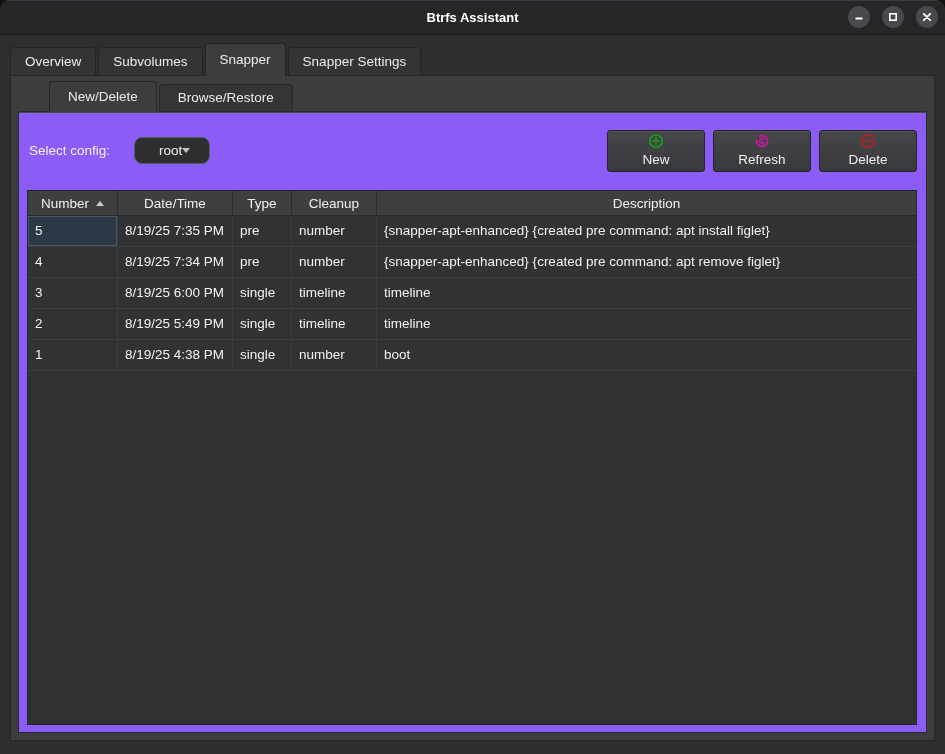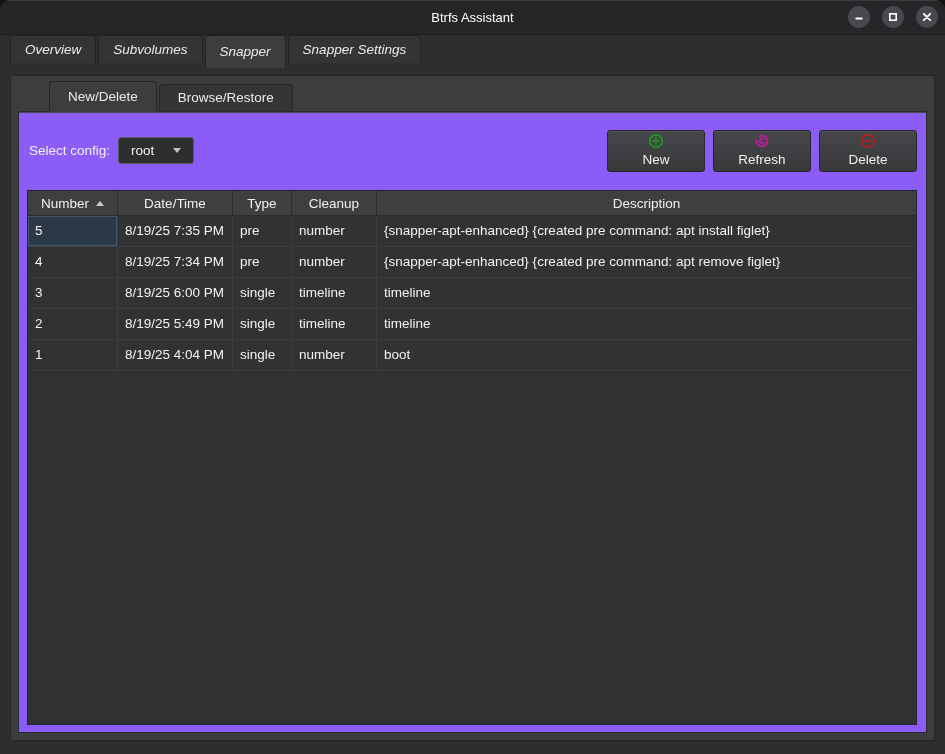--- a/index.html
+++ b/index.html
@@ -5,29 +5,29 @@
   html,body{margin:0;padding:0;background:#121212;}
   .stage{position:relative;width:945px;height:754px;overflow:hidden;
          font-family:"Liberation Sans", sans-serif;color:#f0f0f0;
          -webkit-font-smoothing:antialiased;}
   .window{position:absolute;inset:0;background:#2c2e30;border-radius:10px 10px 0 0;overflow:hidden;}
 
   
   .titlebar{position:relative;height:35px;background:#242628;
             box-shadow:inset 0 1px 0 #3a3c3f, inset 0 -1px 0 #1c1d1f;}
   .title{position:absolute;left:0;right:0;top:0;height:36px;line-height:35px;
-         text-align:center;font-size:13px;font-weight:400;color:#ffffff;}
+         text-align:center;font-size:13px;font-weight:700;color:#ffffff;}
   .win-controls{position:absolute;right:7px;top:6px;display:flex;gap:12px;}
   .winbtn{width:22px;height:22px;border-radius:50%;background:#47494d;border:none;
           display:flex;align-items:center;justify-content:center;padding:0;cursor:pointer;color:#fff;}
   .winbtn svg{display:block;}
 
   
   .main-tabs{position:absolute;top:35px;left:10px;right:10px;height:40px;
-             display:flex;align-items:flex-start;font-style:italic;}
+             display:flex;align-items:flex-end;}
   .tab{height:27px;line-height:27px;padding:0 14px;background:#323436;
        border:1px solid #222426;border-bottom:none;border-radius:4px 4px 0 0;
        font-size:13.5px;color:#ebebeb;margin-right:2px;cursor:pointer;position:relative;}
   .tab.active{height:32px;line-height:32px;background:#3b3d3f;z-index:3;
               margin-bottom:-1px;}
 
   
   .outer-pane{position:absolute;left:10px;right:10px;top:75px;bottom:13px;
               background:#3b3d3f;border:1px solid #252729;box-sizing:border-box;z-index:2;}
 
@@ -40,23 +40,23 @@
 
   
   .inner-pane{position:absolute;left:7px;right:7px;top:35px;bottom:7px;
               background:#8b5cf6;border:1px solid #292b2d;box-sizing:border-box;z-index:2;
               box-shadow:inset 0 1px 0 #47494b;}
 
   
   .toolbar{position:absolute;top:17px;left:10px;right:9px;height:43px;
            display:flex;align-items:center;}
   .cfg-label{font-size:13.5px;color:#f0f0f0;}
-  .combo{margin-left:8px;width:76px;height:27px;box-sizing:border-box;
-         background:#2c2e30;border:1px solid #595b5e;border-radius:3px;
-         display:flex;align-items:center;padding:0 12px;cursor:pointer;font-size:13.5px;}
+  .combo{margin-left:24px;width:76px;height:27px;box-sizing:border-box;
+         background:#2c2e30;border:1px solid #595b5e;border-radius:8px;
+         display:flex;align-items:center;padding:0 24px;cursor:pointer;font-size:13.5px;}
   .combo .caret{margin-left:auto;width:0;height:0;border-left:4px solid transparent;
                 border-right:4px solid transparent;border-top:5px solid #c3c3c3;}
   .btn-group{margin-left:auto;display:flex;gap:8px;}
   .pushbtn{width:98px;height:42px;box-sizing:border-box;border:1px solid #242527;border-radius:3px;
            background:linear-gradient(#45474a,#37393b);
            box-shadow:inset 0 1px 0 rgba(255,255,255,.07);
            display:flex;flex-direction:column;align-items:center;justify-content:center;gap:3px;
            color:#f0f0f0;font-family:inherit;font-size:13.5px;cursor:pointer;padding:2px 0 4px;}
   .pushbtn .ic{height:17px;display:flex;align-items:center;}
 
@@ -194,21 +194,21 @@
               </div>
               <div class="tr">
                 <div class="td">2</div>
                 <div class="td">8/19/25 5:49 PM</div>
                 <div class="td">single</div>
                 <div class="td">timeline</div>
                 <div class="td">timeline</div>
               </div>
               <div class="tr">
                 <div class="td">1</div>
-                <div class="td">8/19/25 4:04 PM</div>
+                <div class="td">8/19/25 4:38 PM</div>
                 <div class="td">single</div>
                 <div class="td">number</div>
                 <div class="td">boot</div>
               </div>
             </div>
         </div>
 
       </div>
     </div>
   </div>

